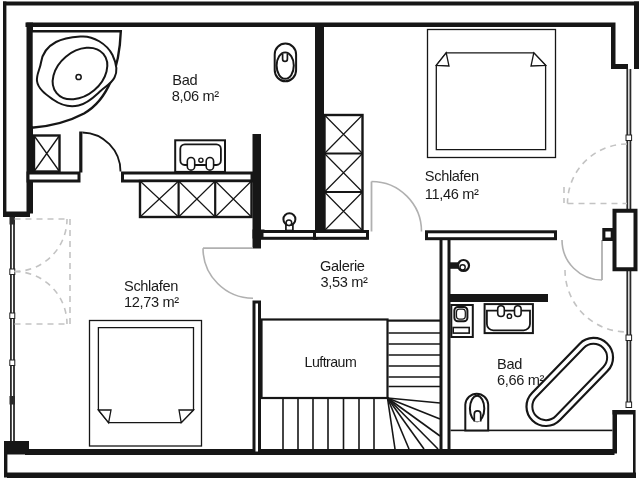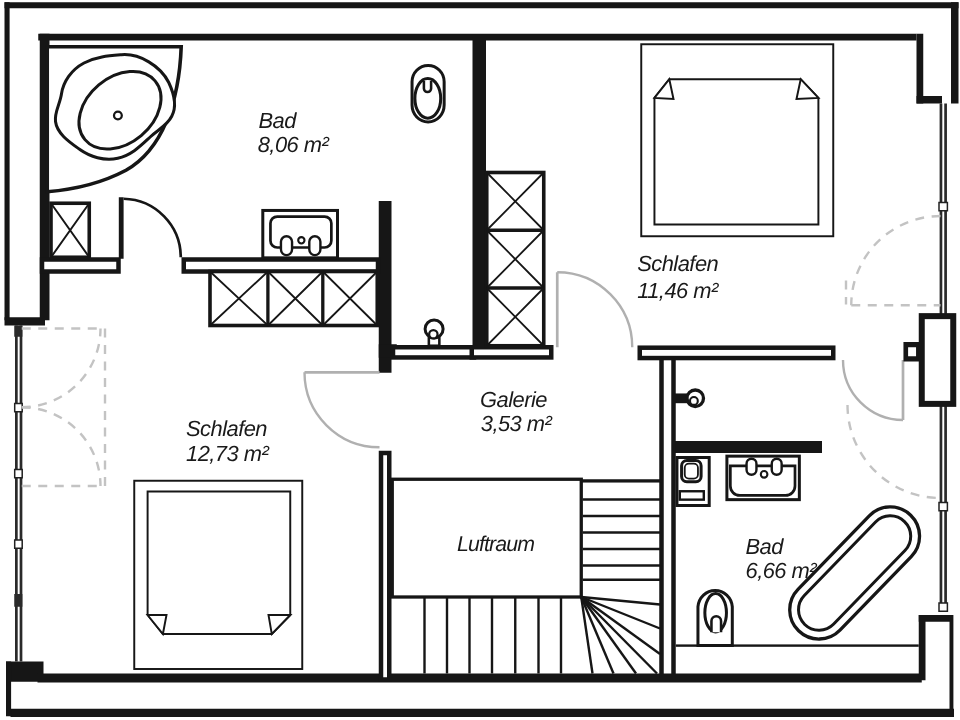--- a/index.html
+++ b/index.html
@@ -1,16 +1,16 @@
 <!DOCTYPE html>
 <html><head>
 <meta charset="utf-8">
 <style>
 html,body{margin:0;padding:0;background:#fff;}
-#plan{position:relative;width:640px;height:480px;font-style:italic;}
+#plan{position:relative;width:640px;height:480px;}
 text{font-family:"Liberation Sans",sans-serif;fill:#1a1a1a;}
 </style>
 </head>
 <body>
 <div id="plan">
 <svg width="640" height="480" viewBox="0 0 640 480" xmlns="http://www.w3.org/2000/svg">
 <rect x="0" y="0" width="640" height="480" fill="#ffffff"></rect>
 <g fill="#161616" stroke="none">
 
   <rect x="3" y="1.5" width="636" height="4"></rect>

